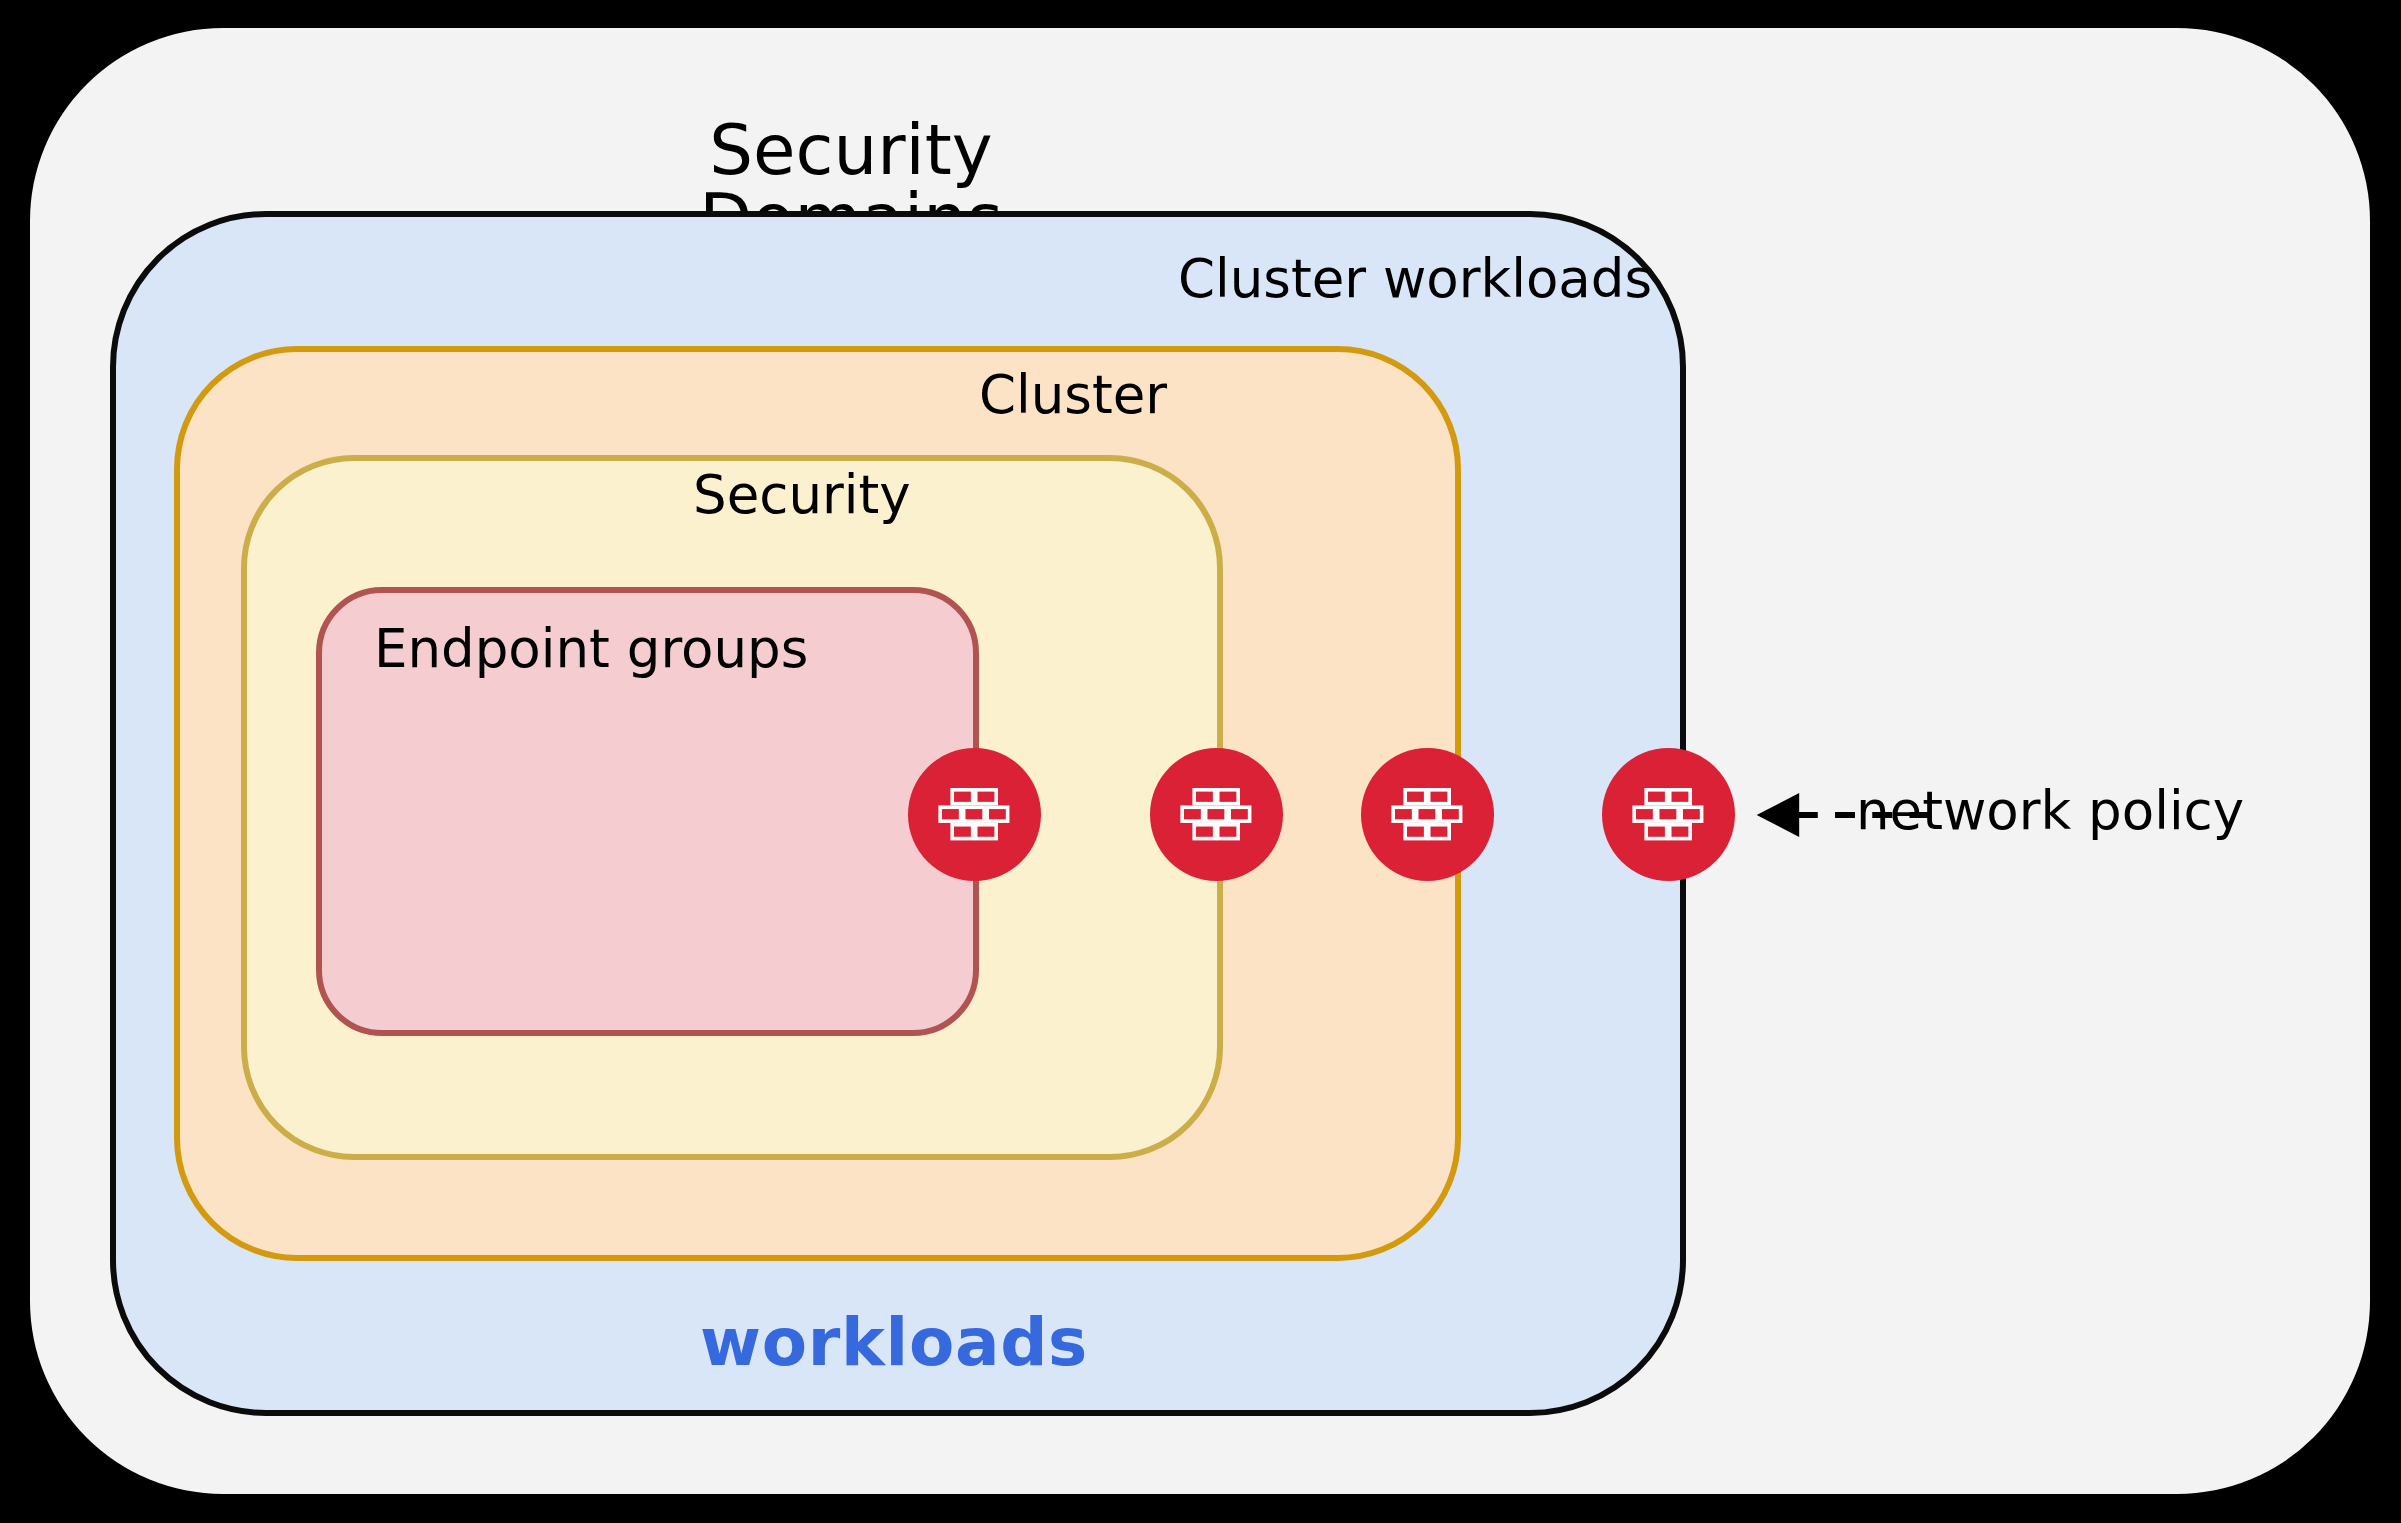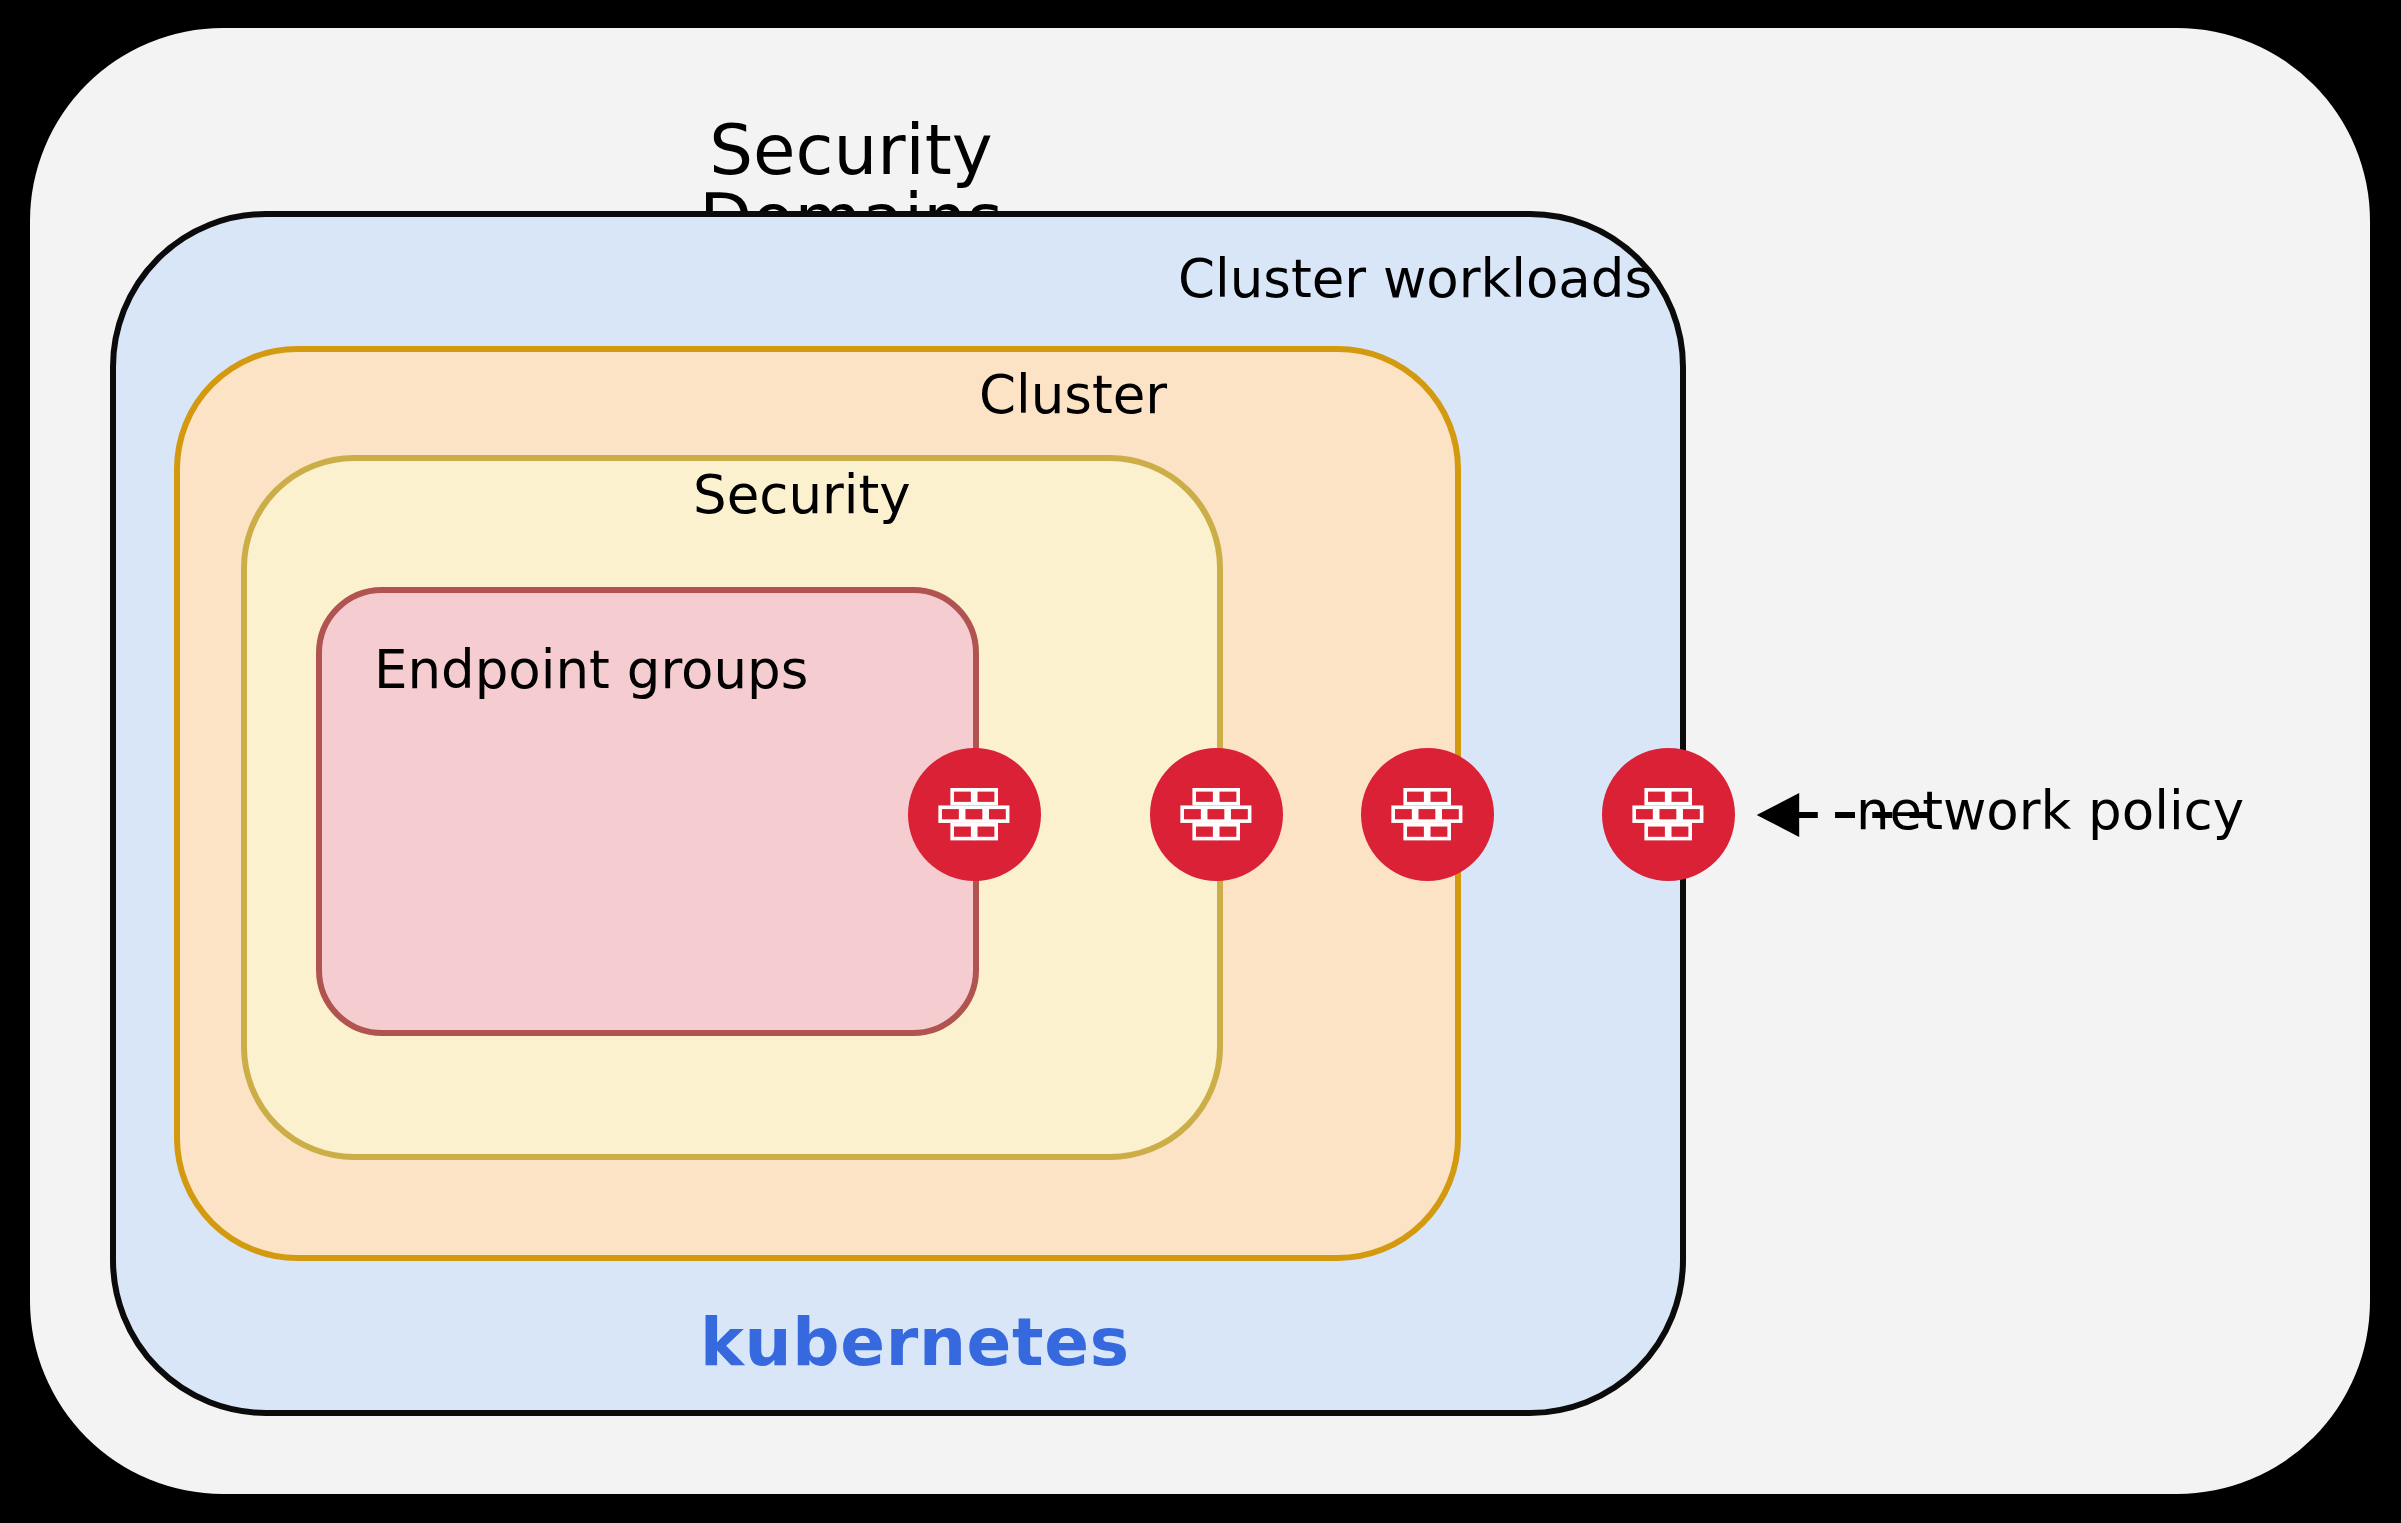--- a/index.html
+++ b/index.html
@@ -43,21 +43,21 @@
     border-radius:66px;
     background:var(--endpoint-fill,#f5cdd0);
   }
 
   
   .label{font-size:53px;line-height:1;white-space:nowrap;}
   #title{left:565px;top:116px;width:572px;text-align:center;font-size:69px;line-height:1;}
   #cluster-label{left:1158px;top:252px;margin-left:20px;}
   #tenant-label{left:979px;top:368px;}
   #namespace-label{left:693px;top:468px;}
-  #endpoint-label{left:374px;top:622px;margin-top:21px;}
+  #endpoint-label{left:374px;top:622px;}
   #np-label{left:1856px;top:784px;}
   #kubernetes-label{
     left:700px;top:1310px;
     font-size:66px;line-height:1;font-weight:bold;
     color:var(--kubernetes-blue,#3569dd);
     letter-spacing:0.7px;
   }
 
   
   .fw{
@@ -84,21 +84,21 @@
 
 <div id="cluster-box" class="abs"></div>
 <div id="tenant-box" class="abs"></div>
 <div id="namespace-box" class="abs"></div>
 <div id="endpoint-box" class="abs"></div>
 
 <div id="cluster-label" class="abs label">Cluster workloads</div>
 <div id="tenant-label" class="abs label">Cluster</div>
 <div id="namespace-label" class="abs label">Security</div>
 <div id="endpoint-label" class="abs label">Endpoint groups</div>
-<div id="kubernetes-label" class="abs">kubernetes</div>
+<div id="kubernetes-label" class="abs">workloads</div>
 
 <div id="fw1" class="abs fw">
   <svg width="89" height="53" viewBox="0 0 64 44">
     <rect class="brick" x="13.5" y="1.5" width="17" height="11.5"></rect>
     <rect class="brick" x="33" y="1.5" width="17" height="11.5"></rect>
     <rect class="brick" x="3.5" y="16" width="17" height="11.5"></rect>
     <rect class="brick" x="23" y="16" width="17" height="11.5"></rect>
     <rect class="brick" x="42.5" y="16" width="17" height="11.5"></rect>
     <rect class="brick" x="13.5" y="30.5" width="17" height="11.5"></rect>
     <rect class="brick" x="33" y="30.5" width="17" height="11.5"></rect>

